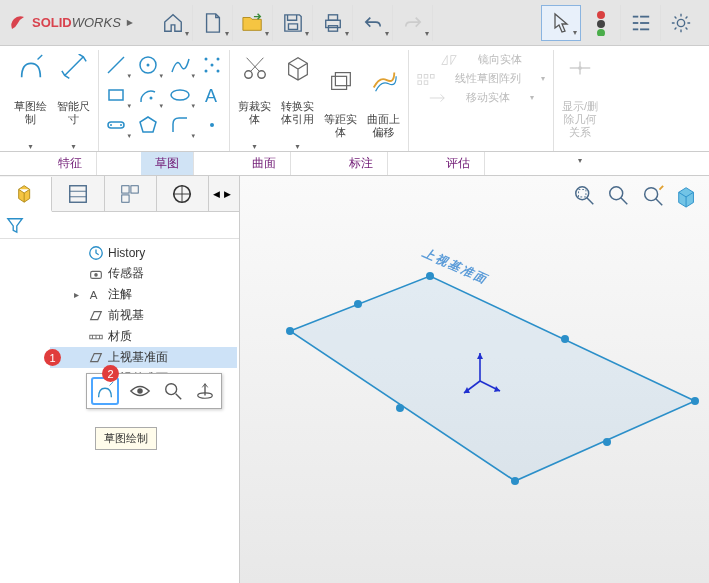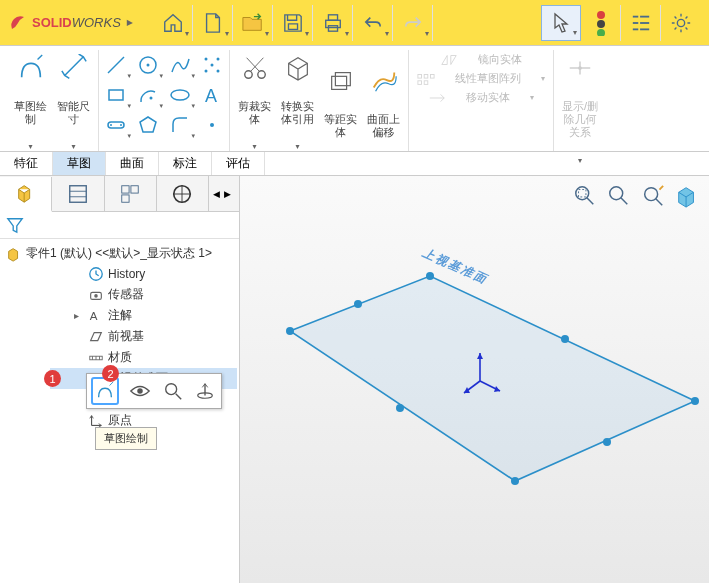--- a/index.html
+++ b/index.html
@@ -1,18 +1,18 @@
 <!DOCTYPE html>
 <html><head>
 <meta charset="utf-8">
 <style>
 * { margin: 0; padding: 0; box-sizing: border-box; font-family: "Microsoft YaHei", Arial, sans-serif; }
 body { width: 709px; height: 583px; background: #fff; overflow: hidden; position: relative; }
 
-.titlebar { height: 46px; display: flex; align-items: center; border-bottom: 1px solid #ccc; background: #fde047; padding: 0 8px; }
+.titlebar { height: 46px; display: flex; align-items: center; border-bottom: 1px solid #ccc; background: #e5e5e5; padding: 0 8px; }
 .logo { display: flex; align-items: center; gap: 4px; margin-right: 20px; }
 .logo-icon { color: #d9434e; font-size: 18px; font-weight: bold; }
 .logo-text { font-size: 13px; }
 .logo-solid { color: #d9434e; font-weight: bold; }
 .logo-works { color: #555; font-style: italic; }
 .title-btn { width: 40px; height: 36px; display: flex; align-items: center; justify-content: center; border-right: 1px solid #e0e0e0; cursor: pointer; position: relative; }
 .title-dd { font-size: 8px; color: #666; position: absolute; right: 3px; bottom: 3px; }
 .title-spacer { flex: 1; }
 
 .ribbon { height: 106px; background: #fff; border-bottom: 1px solid #ccc; display: flex; padding: 4px 6px 0; }
@@ -23,21 +23,21 @@
 .bigbtn-icon { height: 32px; display: flex; align-items: center; justify-content: center; }
 .bigbtn-row { display: flex; align-items: center; gap: 2px; }
 .bigbtn .dd { font-size: 8px; color: #666; }
 .gridrow { display: flex; gap: 6px; padding: 2px 0; }
 .tinybtn { width: 26px; height: 26px; display: flex; align-items: center; justify-content: center; cursor: pointer; position: relative; }
 .tinybtn .dd { font-size: 7px; color: #666; position: absolute; right: -2px; bottom: -2px; }
 .smallcmd { display: flex; align-items: center; gap: 20px; padding: 2px 4px; font-size: 11px; color: #bbb; cursor: default; }
 .smallcmd svg { opacity: 0.4; }
 
 .tabs { height: 24px; background: #fff; display: flex; border-bottom: 1px solid #ccc; }
-.tab { padding: 3px 14px; font-size: 12px; color: #000000; cursor: pointer; border-right: 1px solid #e0e0e0; }
+.tab { padding: 3px 14px; font-size: 12px; color: #701a75; cursor: pointer; border-right: 1px solid #e0e0e0; margin-left: 44px; }
 .tab.active { background: #d0e3f5; }
 
 .workspace { display: flex; height: calc(583px - 46px - 106px - 24px); }
 .sidepanel { width: 240px; background: #fff; border-right: 1px solid #ccc; display: flex; flex-direction: column; }
 .panel-tabs { height: 36px; background: #f4f4f4; display: flex; border-bottom: 1px solid #ccc; align-items: center; }
 .panel-tab { flex: 1; height: 100%; display: flex; align-items: center; justify-content: center; cursor: pointer; border-right: 1px solid #ccc; }
 .panel-tab.active { background: #fff; border-bottom: 2px solid #fff; margin-bottom: -1px; }
 .panel-nav { display: flex; padding: 2px; }
 .filter-bar { padding: 4px 6px; border-bottom: 1px solid #e0e0e0; }
 .tree { padding: 4px 2px; font-size: 12px; color: #333; overflow: auto; flex: 1; }
@@ -401,26 +401,20 @@
       </div>
     </div>
 
     <div class="filter-bar">
       <svg width="18" height="18" viewBox="0 0 20 20" style="cursor:pointer">
           <path d="M2 3 H18 L12 11 V18 L8 16 V11 Z" fill="none" stroke="#2b8fc9" stroke-width="1.5"></path>
         </svg>
     </div>
 
     <div class="tree">
-      <div class="tree-item">
-        <svg width="16" height="16" viewBox="0 0 18 18">
-            <path d="M3 14 L3 6 L8 3 L13 6 L13 14 L8 17 Z" fill="#f5c542" stroke="#b08a1a"></path>
-          </svg>
-        <span>零件1 (默认) &lt;&lt;默认&gt;_显示状态 1&gt;</span>
-      </div>
       <div class="tree-item indent1">
         <span class="expander"></span>
         <svg width="16" height="16" viewBox="0 0 18 18">
             <circle cx="9" cy="9" r="7" fill="none" stroke="#2b8fc9" stroke-width="1.5"></circle>
             <path d="M9 5 V9 L12 11" fill="none" stroke="#2b8fc9" stroke-width="1.5"></path>
           </svg>
         <span>History</span>
       </div>
       <div class="tree-item indent1">
         <span class="expander"></span>

